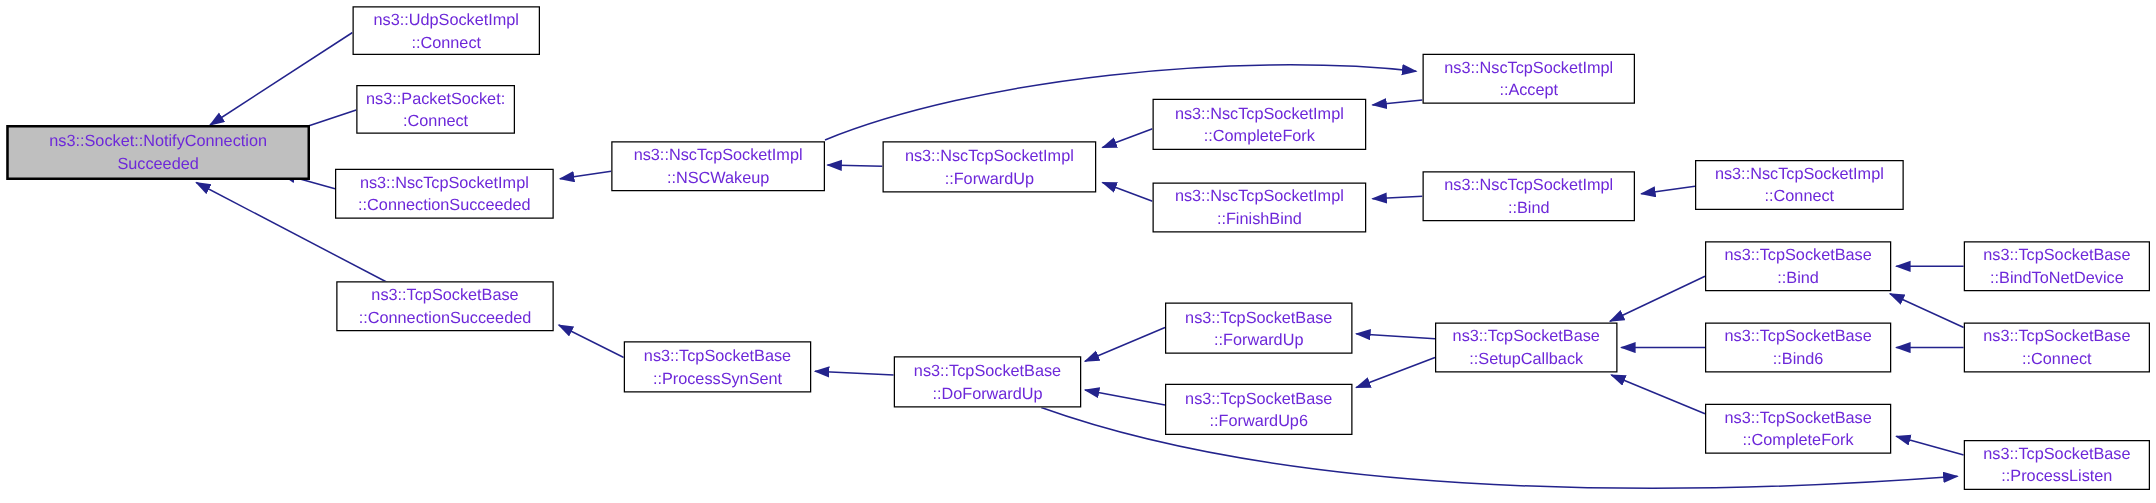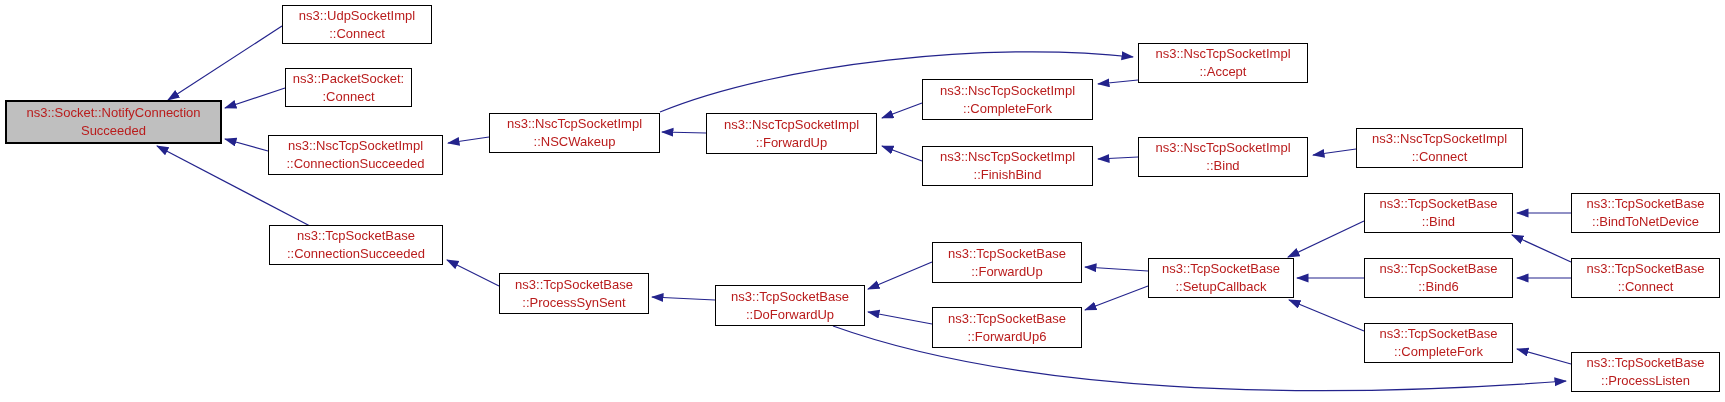--- a/index.html
+++ b/index.html
@@ -14,21 +14,21 @@
   .node{
     position:absolute;
     box-sizing:border-box;
     background:#ffffff;
     border:1px solid #000000;
     display:flex;align-items:center;justify-content:center;
     text-align:center;
     white-space:pre-line;
     font-size:13px;
     line-height:18px;
-    color:#b91c1c;
+    color:#6d28d9;
     cursor:pointer;
   }
   .node.focal{
     border-width:2px;
     cursor:default;
   }
   .edge{fill:none;stroke-width:1.2px;}
 </style>
 </head>
 <body>
@@ -63,21 +63,21 @@
         <path d="M 1364 278 L 1297 278" class="edge" stroke="#23238c" marker-end="url(#arrowhead)"></path>
         <path d="M 1364 331 L 1289 300" class="edge" stroke="#23238c" marker-end="url(#arrowhead)"></path>
         <path d="M 1571 213 L 1517 213" class="edge" stroke="#23238c" marker-end="url(#arrowhead)"></path>
         <path d="M 1571 262 L 1512 235" class="edge" stroke="#23238c" marker-end="url(#arrowhead)"></path>
         <path d="M 1571 278 L 1517 278" class="edge" stroke="#23238c" marker-end="url(#arrowhead)"></path>
         <path d="M 1571 364 L 1517 349" class="edge" stroke="#23238c" marker-end="url(#arrowhead)"></path>
         <path d="M 833 326 C 1020 393 1300 401 1566 381" class="edge" stroke="#23238c" marker-end="url(#arrowhead)"></path>
       </g>
   </svg>
   <div id="nodes-layer">
-      <div class="node focal" style="left: 5px; top: 100px; width: 217px; height: 44px; background: rgb(191, 191, 191); border-color: rgb(0, 0, 0);">ns3::Socket::NotifyConnection
+      <div class="node focal" style="left: 5px; top: 100px; width: 243px; height: 44px; background: rgb(191, 191, 191); border-color: rgb(0, 0, 0);">ns3::Socket::NotifyConnection
 Succeeded</div>
       <div class="node" style="left: 282px; top: 5px; width: 150px; height: 39px; background: rgb(255, 255, 255); border-color: rgb(0, 0, 0);">ns3::UdpSocketImpl
 ::Connect</div>
       <div class="node" style="left: 285px; top: 68px; width: 127px; height: 39px; background: rgb(255, 255, 255); border-color: rgb(0, 0, 0);">ns3::PacketSocket:
 :Connect</div>
       <div class="node" style="left: 268px; top: 135px; width: 175px; height: 40px; background: rgb(255, 255, 255); border-color: rgb(0, 0, 0);">ns3::NscTcpSocketImpl
 ::ConnectionSucceeded</div>
       <div class="node" style="left: 269px; top: 225px; width: 174px; height: 40px; background: rgb(255, 255, 255); border-color: rgb(0, 0, 0);">ns3::TcpSocketBase
 ::ConnectionSucceeded</div>
       <div class="node" style="left: 489px; top: 113px; width: 171px; height: 40px; background: rgb(255, 255, 255); border-color: rgb(0, 0, 0);">ns3::NscTcpSocketImpl

